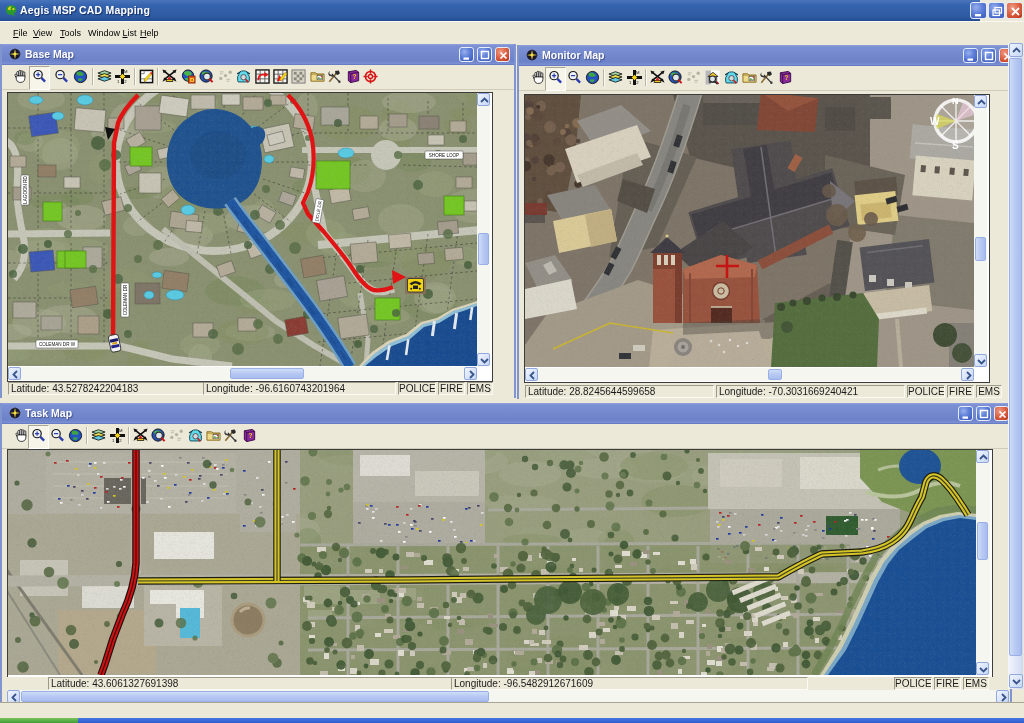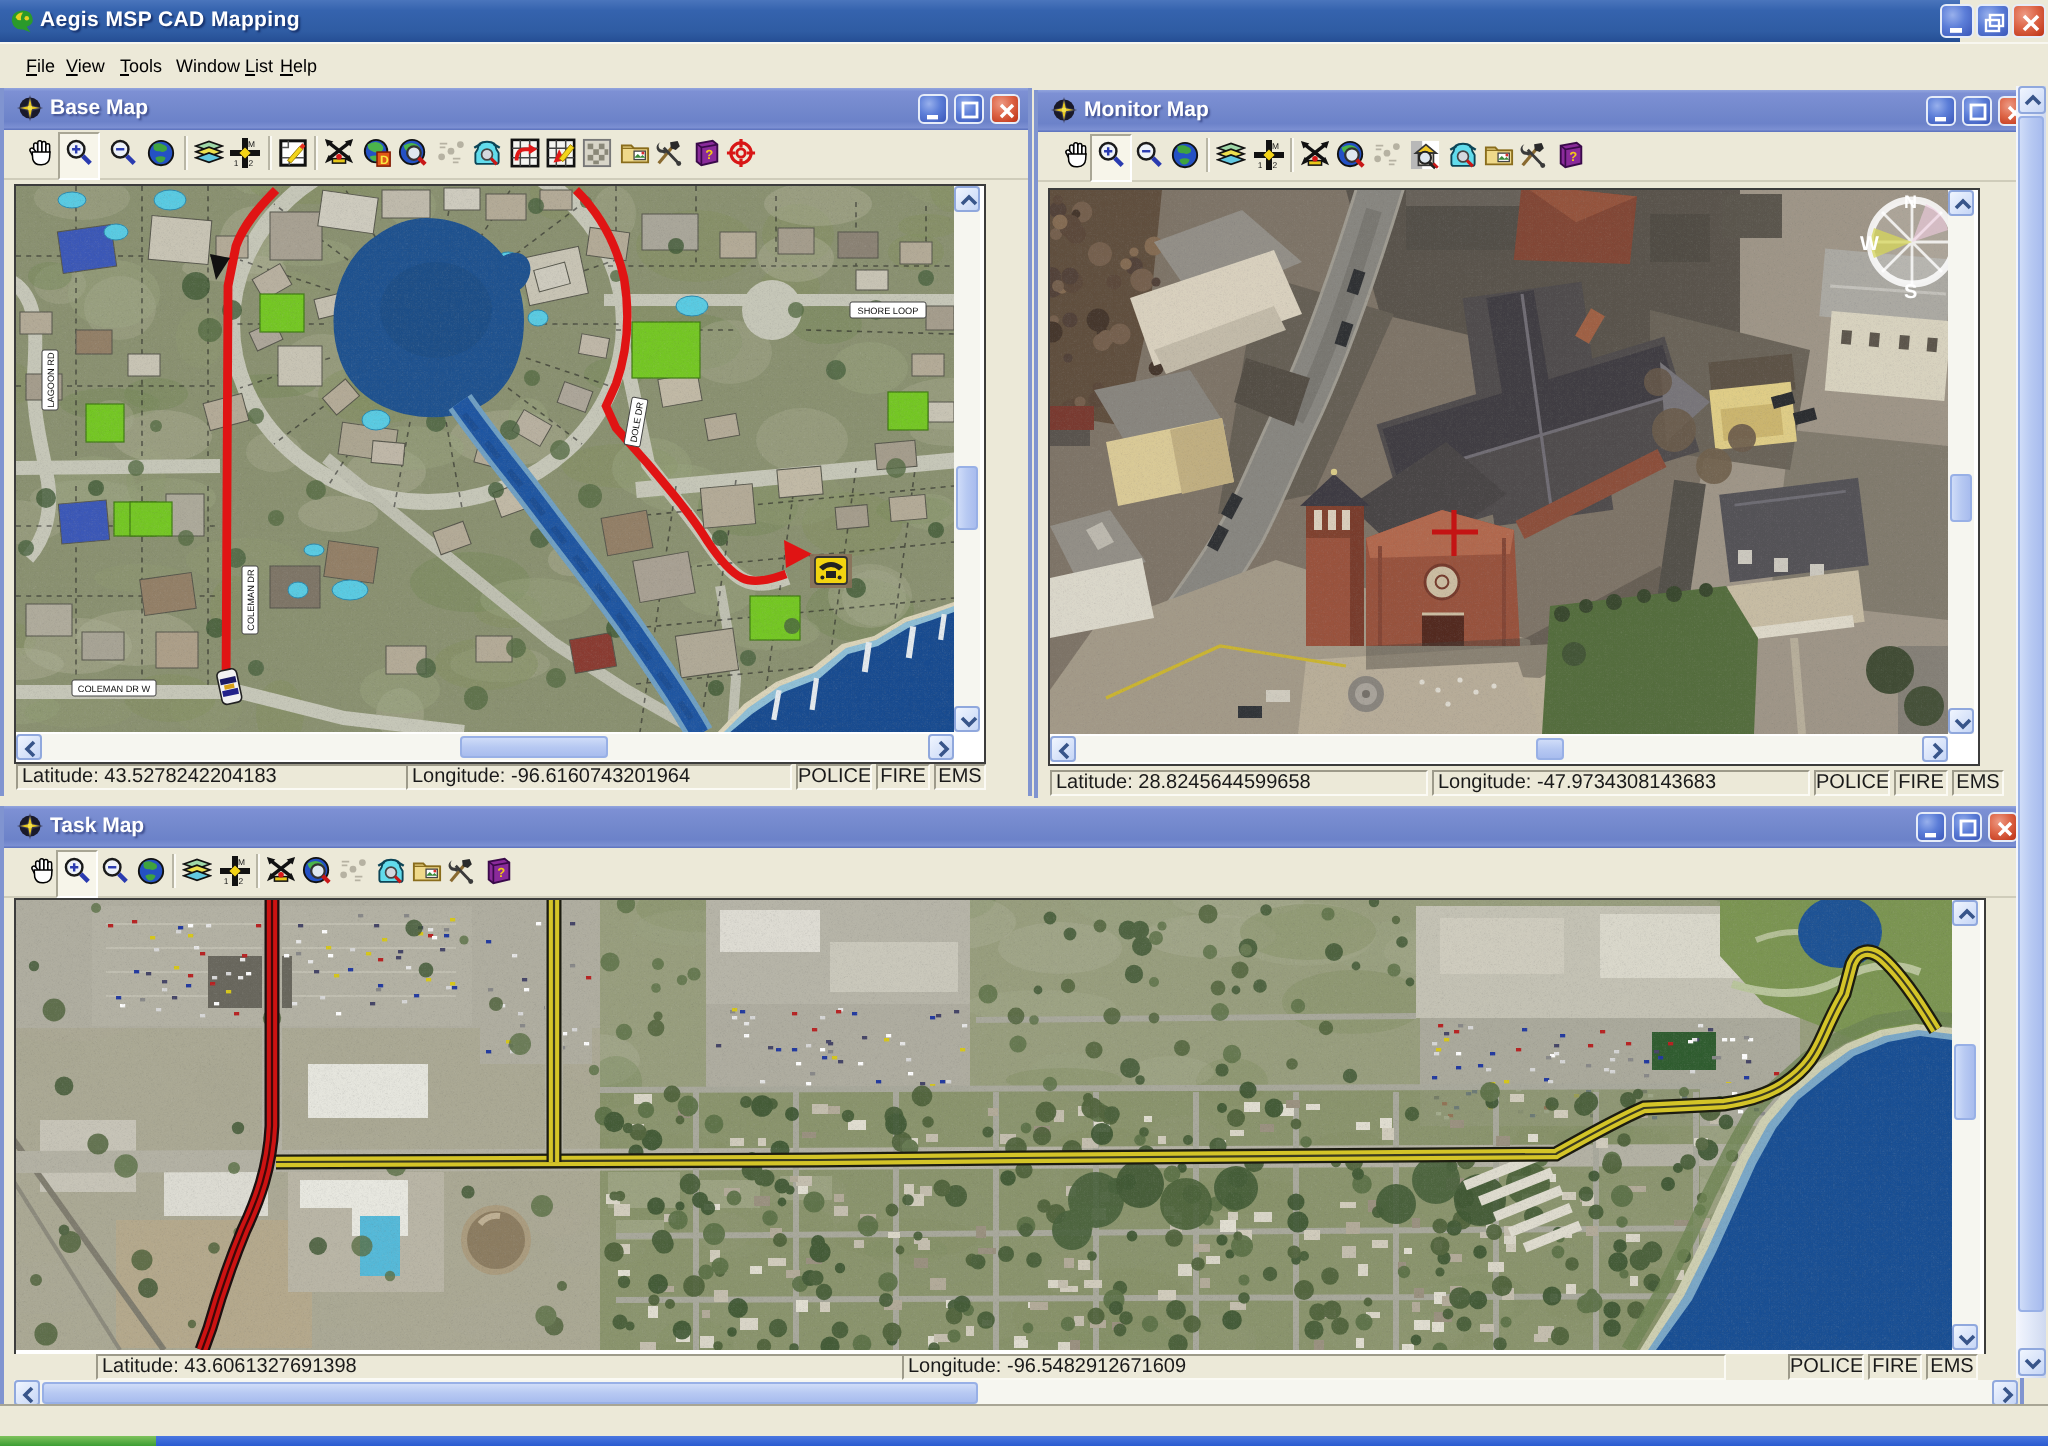--- a/index.html
+++ b/index.html
@@ -1032,21 +1032,21 @@
         <div class="sbtn" style="left:436px;top:0;">
             <svg width="13" height="13">
               <use href="#s-rt"></use>
             </svg>
           </div>
       </div>
     </div>
 
     <div class="statusbar" style="top:340px;">
       <div class="sp" style="left:6px;width:189px;">Latitude: 28.8245644599658</div>
-      <div class="sp" style="left:197px;width:189px;">Longitude: -47.9734308143683</div>
+      <div class="sp" style="left:197px;width:189px;">Longitude: -70.3031669240421</div>
       <div class="sp" style="left:388px;width:38px;text-align:center;padding:0;">POLICE</div>
       <div class="sp" style="left:428px;width:27px;text-align:center;padding:0;">FIRE</div>
       <div class="sp" style="left:457px;width:26px;text-align:center;padding:0;">EMS</div>
     </div>
   </div>
 
   <div class="win" id="taskmap" style="left:0;top:361px;width:1012px;height:301px;">
 
     <div class="ctbar">
 
@@ -2151,21 +2151,21 @@
         <div class="sbtn" style="left:0;top:212px;">
             <svg width="13" height="13">
               <use href="#s-dn"></use>
             </svg>
           </div>
       </div>
     </div>
 
     <div class="statusbar" style="top:274px;">
       <div class="sp" style="left:6px;width:441px;margin-left:40px;">Latitude: 43.6061327691398</div>
-      <div class="sp" style="left:449px;width:412px;">Longitude: -96.5482912671609</div>
+      <div class="sp" style="left:449px;width:357px;">Longitude: -96.5482912671609</div>
       <div class="sp" style="left:892px;width:38px;text-align:center;padding:0;">POLICE</div>
       <div class="sp" style="left:932px;width:27px;text-align:center;padding:0;">FIRE</div>
       <div class="sp" style="left:961px;width:26px;text-align:center;padding:0;">EMS</div>
     </div>
 
     <div class="hsb" style="left:5px;top:287px;width:1002px;height:13px;background:#f6f6f0;position:absolute;">
       <div class="sbtn" style="left:0;top:0;">
           <svg width="13" height="13">
             <use href="#s-lt"></use>
           </svg>

